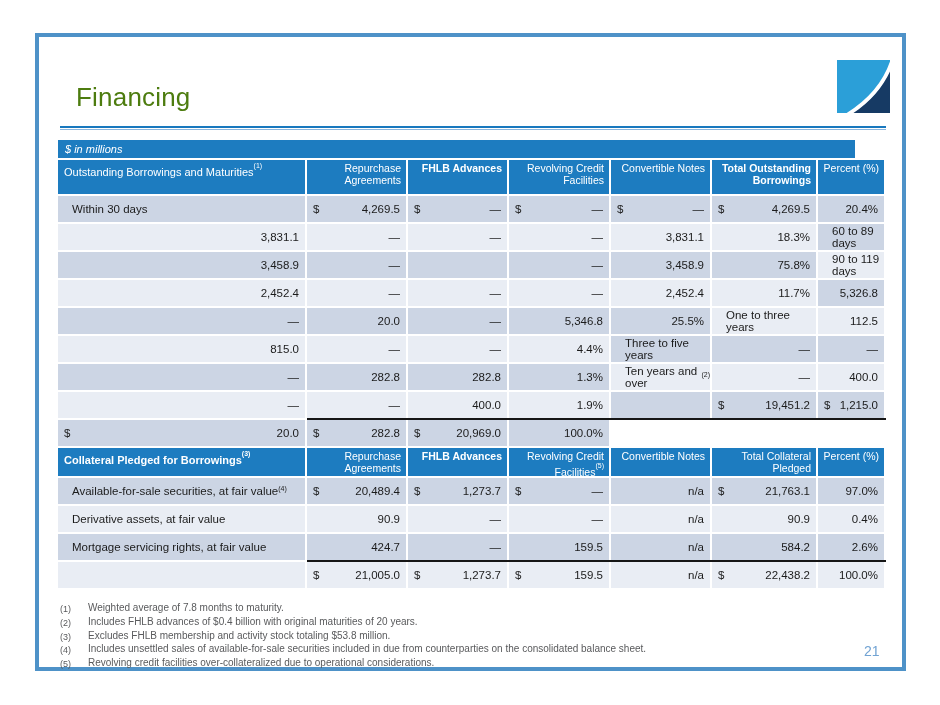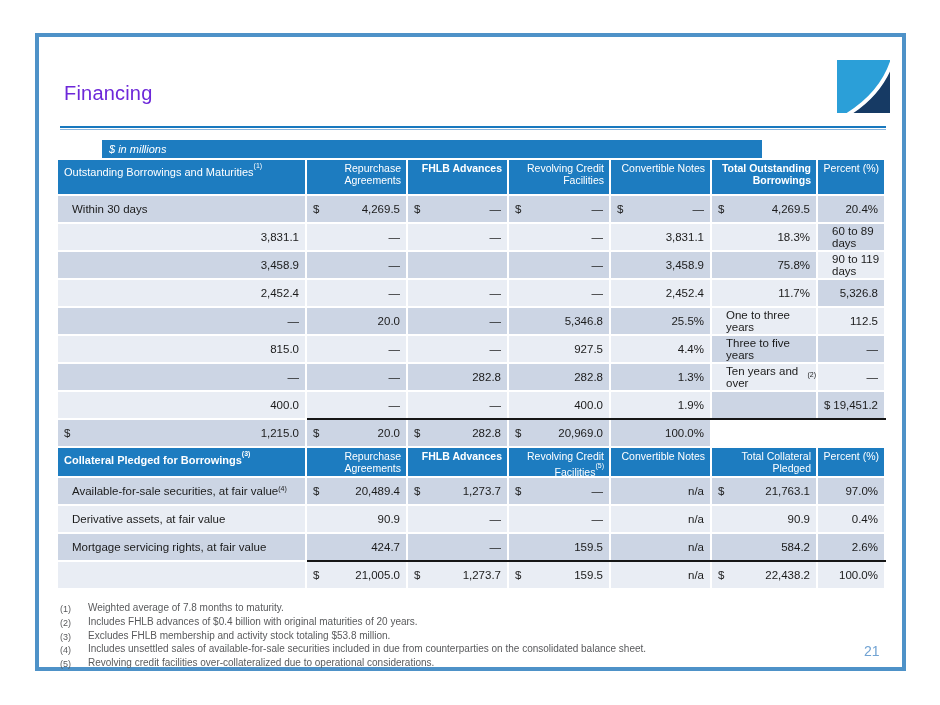--- a/index.html
+++ b/index.html
@@ -3,24 +3,24 @@
 <meta charset="utf-8">
 <style>
   * { box-sizing: border-box; margin: 0; padding: 0; }
   html,body { background:#fff; }
   body { width:940px; height:705px; font-family:"Liberation Sans", sans-serif; position:relative; overflow:hidden; }
 
   .frame { position:absolute; left:35px; top:33px; width:871px; height:638px; border:4px solid #4e92c8; background:#fff; }
 
   .logo { position:absolute; left:837px; top:60px; width:53px; height:53px; }
 
-  .title { position:absolute; left:64px; top:82px; font-size:20px; color:#6d28d9; letter-spacing:0.2px; }
+  .title { position:absolute; left:76px; top:82px; font-size:26px; color:#4d7c0f; letter-spacing:0.2px; }
   .title-rule { position:absolute; left:60px; top:126px; width:826px; height:4px; border-top:2px solid #1878be; border-bottom:1px solid #8ab6de; }
 
-  .units-bar { position:absolute; left:58px; top:140px; width:660px; height:18px; background:#1d7cc0; color:#fff; font-size:11px; font-style:italic; line-height:18px; padding-left:7px;margin-left:44px; }
+  .units-bar { position:absolute; left:58px; top:140px; width:797px; height:18px; background:#1d7cc0; color:#fff; font-size:11px; font-style:italic; line-height:18px; padding-left:7px; }
 
   .tables { position:absolute; left:58px; top:160px; width:828px; }
   .tbl { display:grid; grid-template-columns:247px 99px 99px 100px 99px 104px 66px; gap:2px; position:relative; background:#fff; }
   .t2 { margin-top:2px; }
 
   .hc { background:#1d7cc0; color:#fff; font-size:10.5px; line-height:11.5px; display:flex; align-items:flex-start; justify-content:flex-end; text-align:right; padding:3px 5px 4px 2px; }
   .t1 .hc { height:34px; }
   .t2 .hc { height:28px; }
   .hc.first { justify-content:flex-start; text-align:left; padding-left:6px; font-size:11px; }
   .hc.bold { font-weight:bold; }
@@ -236,24 +236,20 @@
         <span class="dol"></span>
         <span class="val">815.0</span>
       </div>
     <div class="c num rB">
         <span class="dol"></span>
         <span class="val">—</span>
       </div>
     <div class="c num rB">
         <span class="dol"></span>
         <span class="val">—</span>
-      </div>
-    <div class="c num rB">
-        <span class="dol"></span>
-        <span class="val">927.5</span>
       </div>
     <div class="c num rB">
         <span class="dol"></span>
         <span class="val">4.4%</span>
       </div>
 
     <div class="c lab rA">
         <span>Three to five years</span>
         <sup></sup>
       </div>

